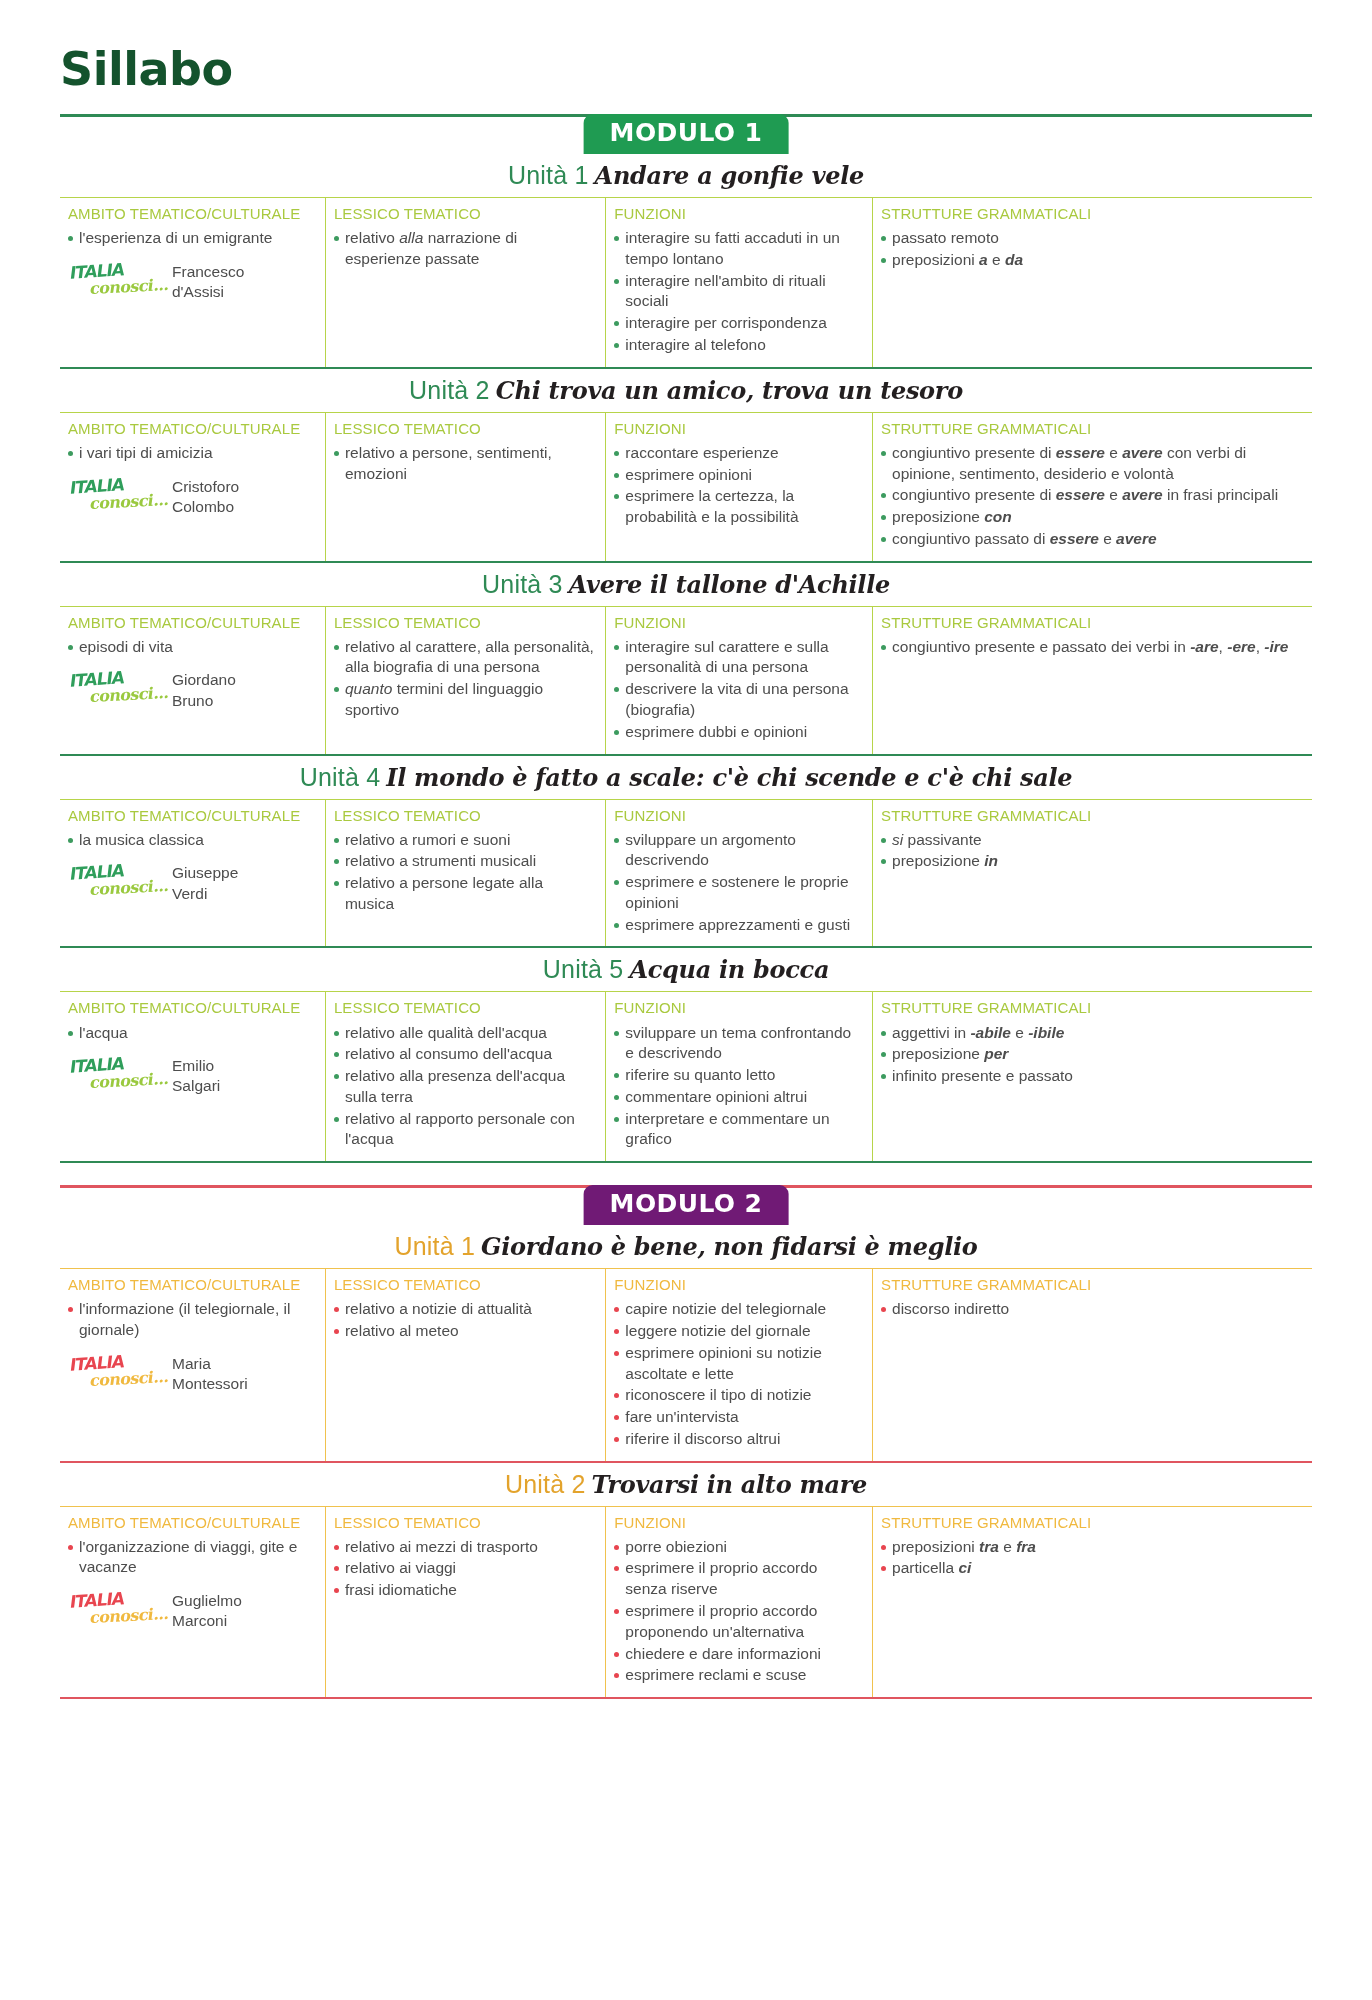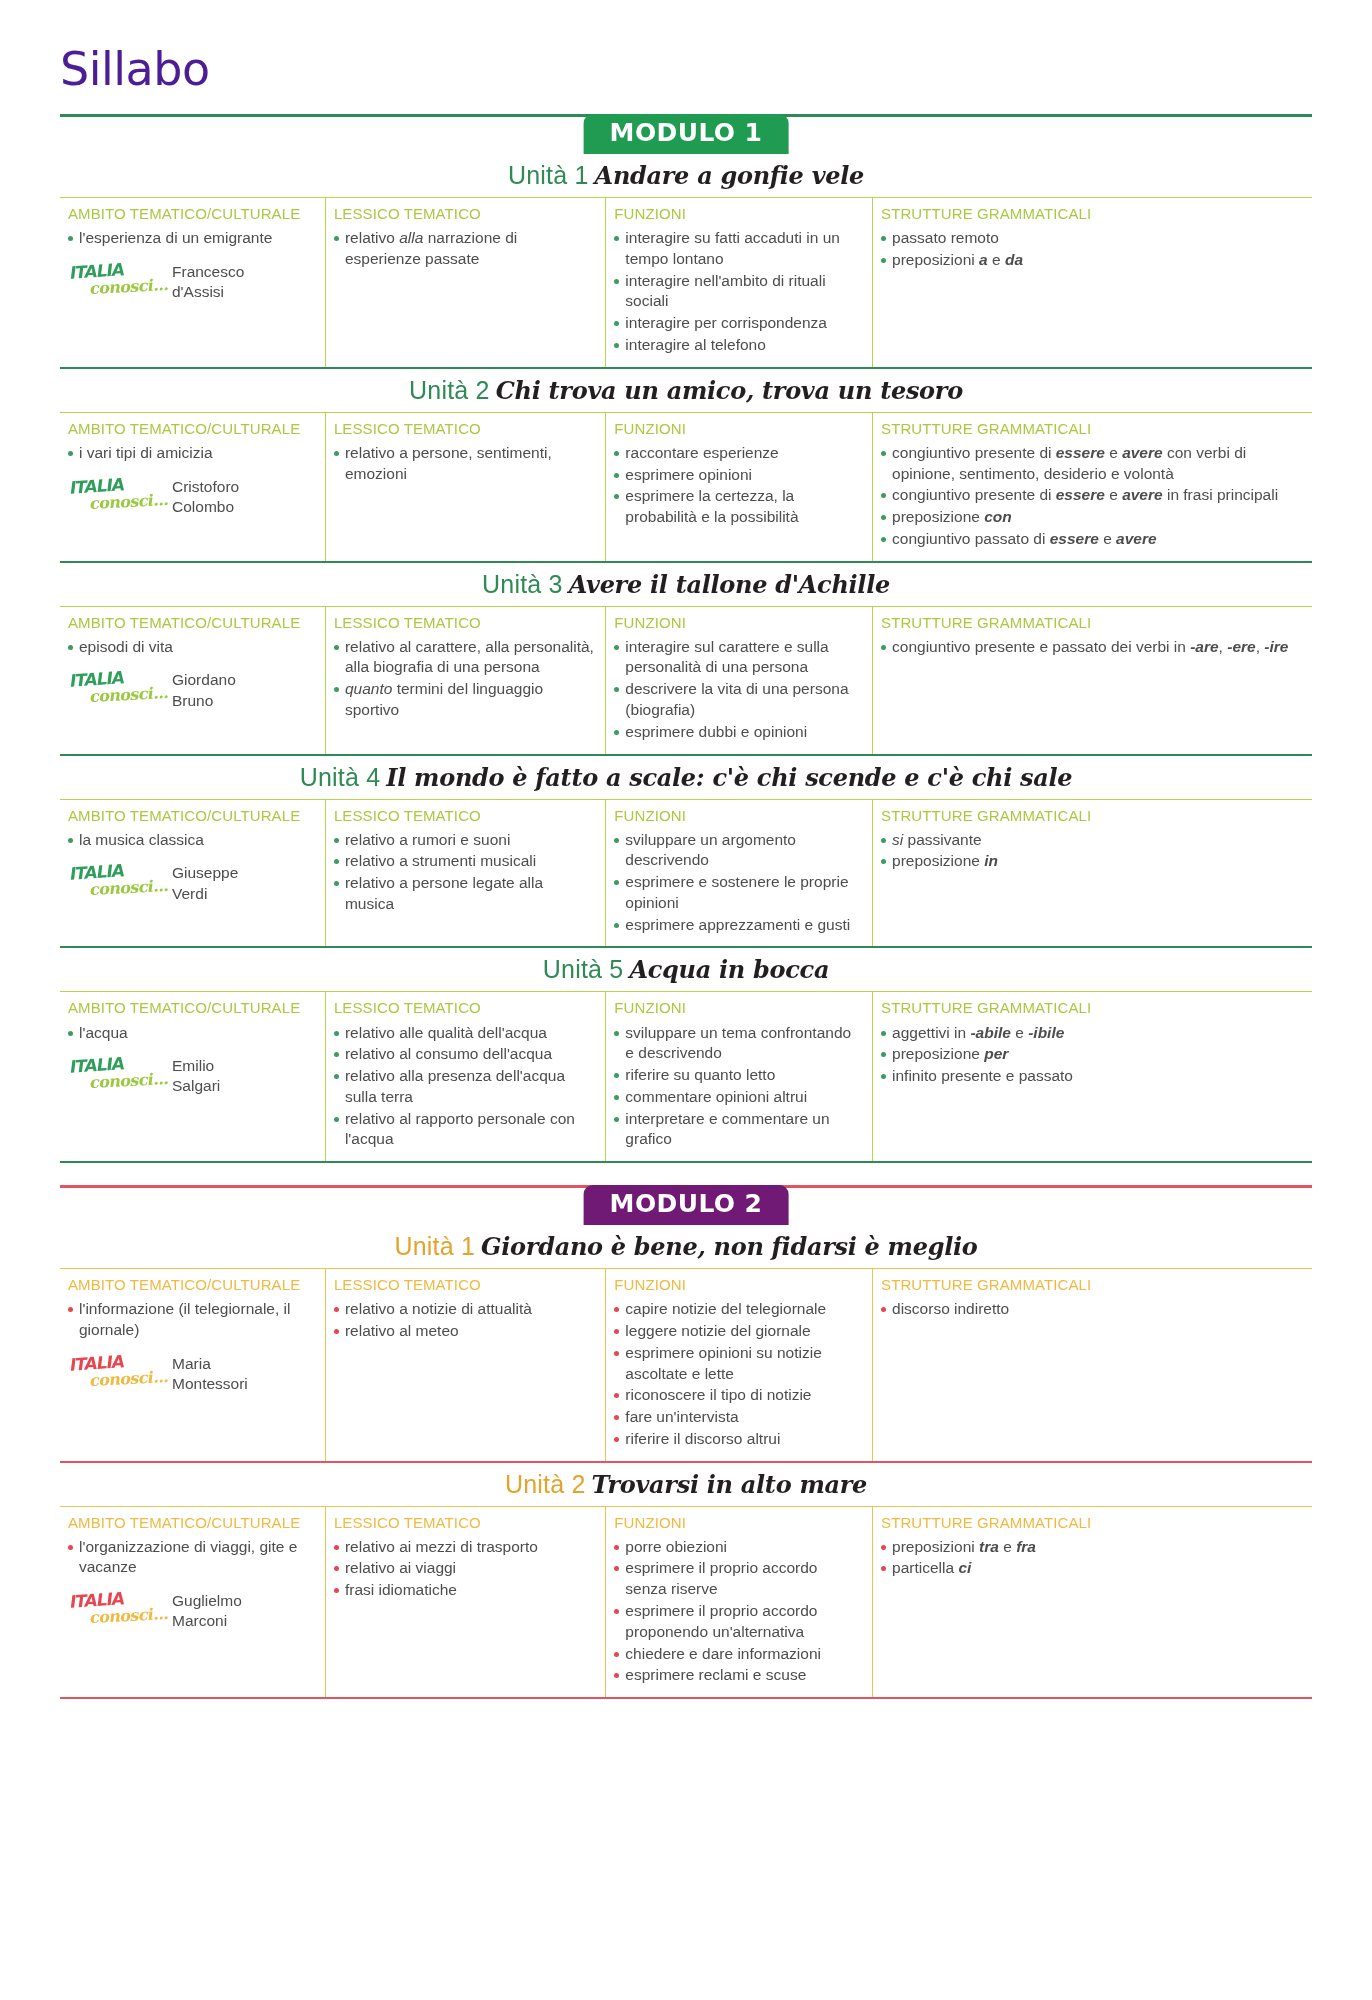--- a/index.html
+++ b/index.html
@@ -15,22 +15,22 @@
     width:1372px;
     min-height:2000px;
     box-sizing:border-box;
     padding:46px 60px 30px 60px;
     position:relative;
   }
 
   
   .page-title{
     font-size:46px;
-    font-weight:normal;
-    color:#4c1d95;
+    font-weight:bold;
+    color:#14532d;
     letter-spacing:-0.5px;
     line-height:1;
     margin:0 0 0 0;
     font-family:"DejaVu Sans", sans-serif;
   }
 
   
   .module-wrap{
     position:relative;
     height:40px;

